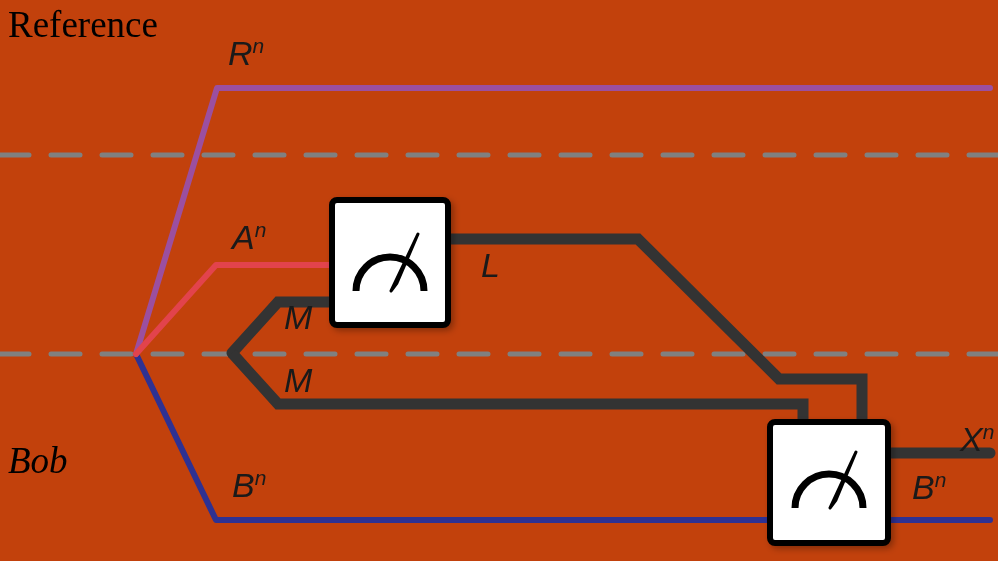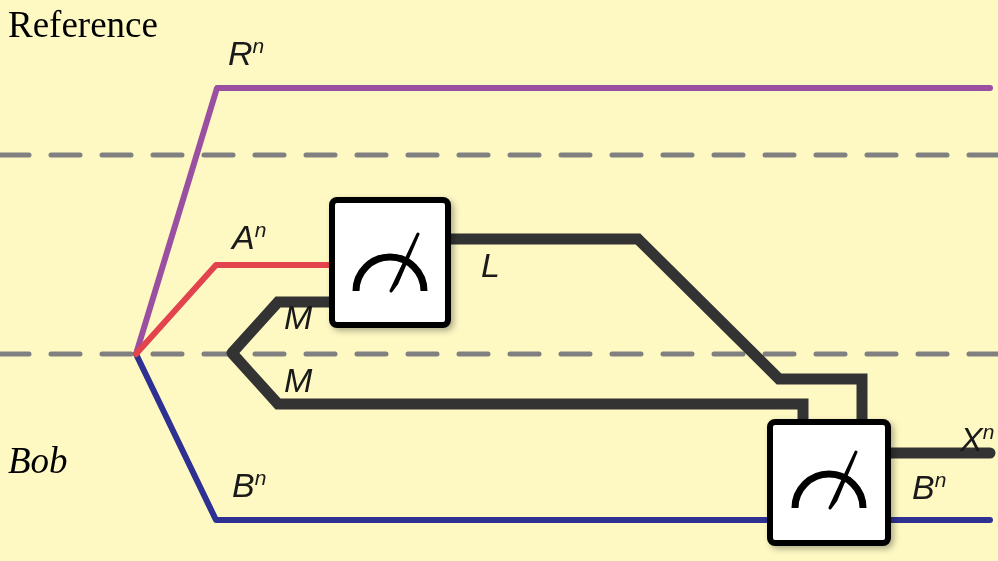--- a/index.html
+++ b/index.html
@@ -7,21 +7,21 @@
     padding: 0;
     background: #ffffff;
   }
   body {
     font-family: "Liberation Serif", serif;
   }
   #canvas {
     position: relative;
     width: 998px;
     height: 561px;
-    background: #fef9c3;
+    background: #c2410c;
     overflow: hidden;
   }
   #diagram {
     position: absolute;
     top: 0;
     left: 0;
     width: 998px;
     height: 561px;
   }
   .party-label {

